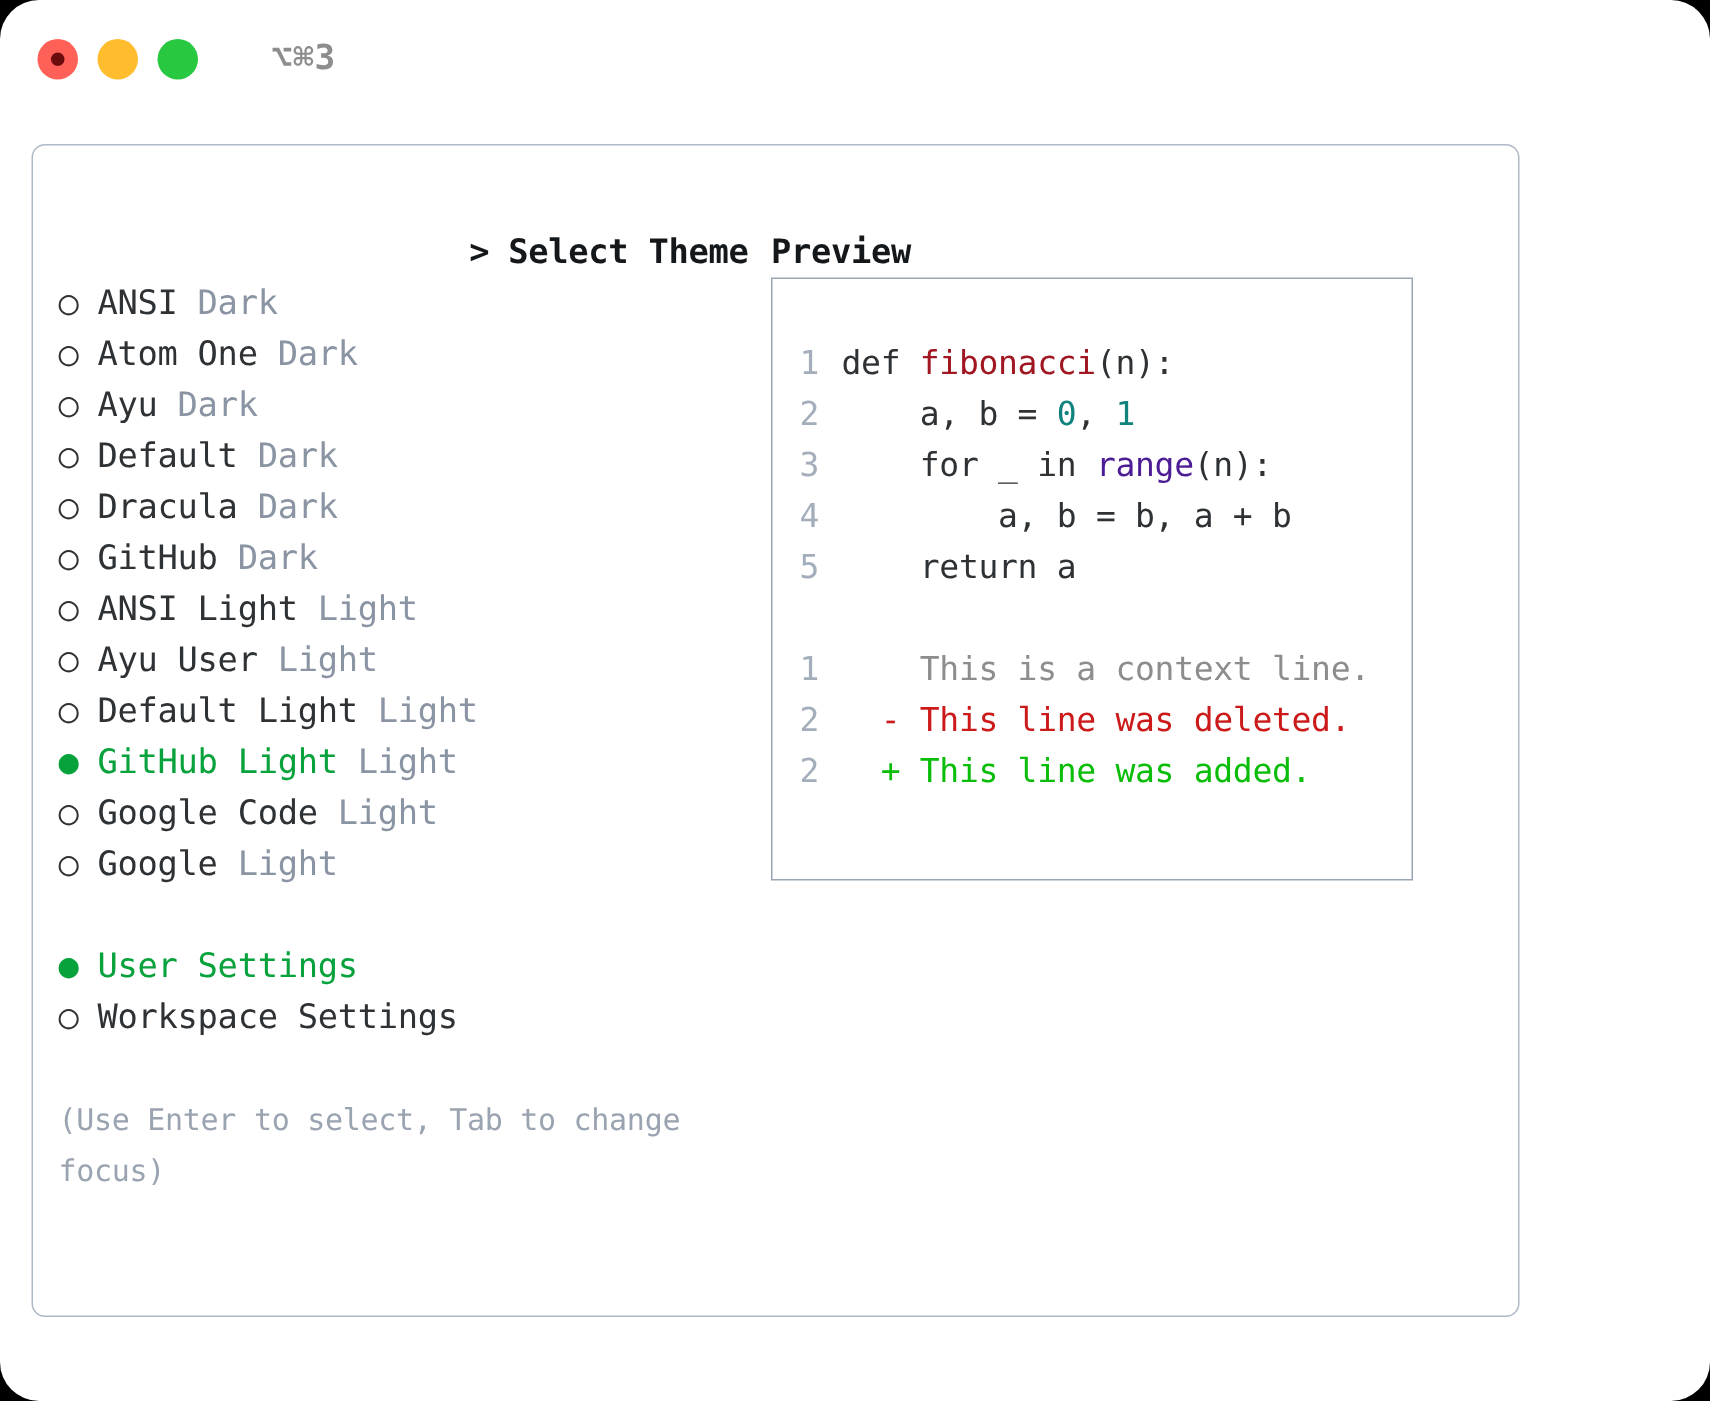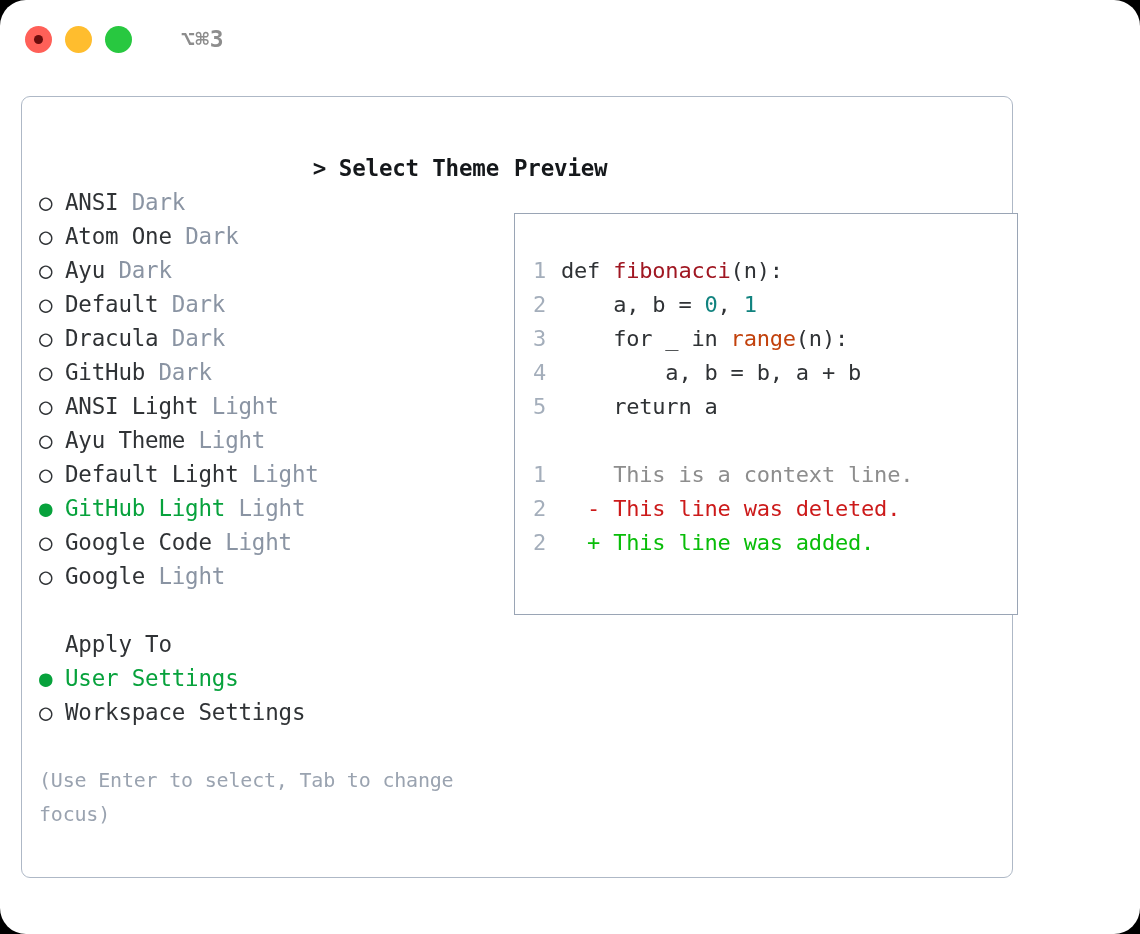--- a/index.html
+++ b/index.html
@@ -129,22 +129,21 @@
     width: 500px;
   }
   .preview-title {
     font-size: 22.5px;
     line-height: 34px;
     font-weight: 700;
     color: #15181b;
     letter-spacing: -0.2px;
   }
   .preview-box {
-    margin-top: 28px;
-    width: 504px;
+    width: 428px;
     height: 402px;
     border: 1.4px solid #9aa5b5;
     box-sizing: border-box;
     background: #ffffff;
     padding: 40px 0 0 18px;
   }
 
   .code-line {
     font-size: 22px;
     line-height: 34px;
@@ -152,21 +151,21 @@
     color: #2f3235;
     letter-spacing: -0.2px;
   }
   .gutter {
     display: inline-block;
     width: 28px;
     color: #a4aebb;
   }
   .tok-fn   { color: #a01722; }
   .tok-num  { color: #11837f; }
-  .tok-call { color: #c2410c; }
+  .tok-call { color: #4c1d95; }
   .ctx      { color: #8d8d8d; text-align: center; }
   .del      { color: #cc1a1a; }
   .add      { color: #09bd09; }
   .code-gap { height: 34px; }
 </style>
 </head>
 <body>
 
 <div class="window">
 
@@ -187,30 +186,29 @@
         <div class="row heading"><span class="marker">&gt; </span><span>Select Theme</span></div>
 
         <div id="theme-list">
             <div class="row"><span class="marker">○ </span><span>ANSI</span><span class="suffix"> Dark</span></div>
             <div class="row"><span class="marker">○ </span><span>Atom One</span><span class="suffix"> Dark</span></div>
             <div class="row"><span class="marker">○ </span><span>Ayu</span><span class="suffix"> Dark</span></div>
             <div class="row"><span class="marker">○ </span><span>Default</span><span class="suffix"> Dark</span></div>
             <div class="row"><span class="marker">○ </span><span>Dracula</span><span class="suffix"> Dark</span></div>
             <div class="row"><span class="marker">○ </span><span>GitHub</span><span class="suffix"> Dark</span></div>
             <div class="row"><span class="marker">○ </span><span>ANSI Light</span><span class="suffix"> Light</span></div>
-            <div class="row"><span class="marker">○ </span><span>Ayu Theme</span><span class="suffix"> Light</span></div>
+            <div class="row"><span class="marker">○ </span><span>Ayu User</span><span class="suffix"> Light</span></div>
             <div class="row"><span class="marker">○ </span><span>Default Light</span><span class="suffix"> Light</span></div>
             <div class="row"><span class="marker sel">● </span><span class="sel">GitHub Light</span><span class="suffix"> Light</span></div>
             <div class="row"><span class="marker">○ </span><span>Google Code</span><span class="suffix"> Light</span></div>
             <div class="row"><span class="marker">○ </span><span>Google</span><span class="suffix"> Light</span></div>
           </div>
 
         <div class="spacer-md"></div>
 
-        <div class="row"><span class="marker"> </span><span>Apply To</span></div>
 
         <div id="apply-list">
             <div class="row"><span class="marker sel">● </span><span class="sel">User Settings</span></div>
             <div class="row"><span class="marker">○ </span><span>Workspace Settings</span></div>
           </div>
 
         <div class="spacer-md"></div>
 
         <div class="hint">(Use Enter to select, Tab to change focus)</div>
       </div>

